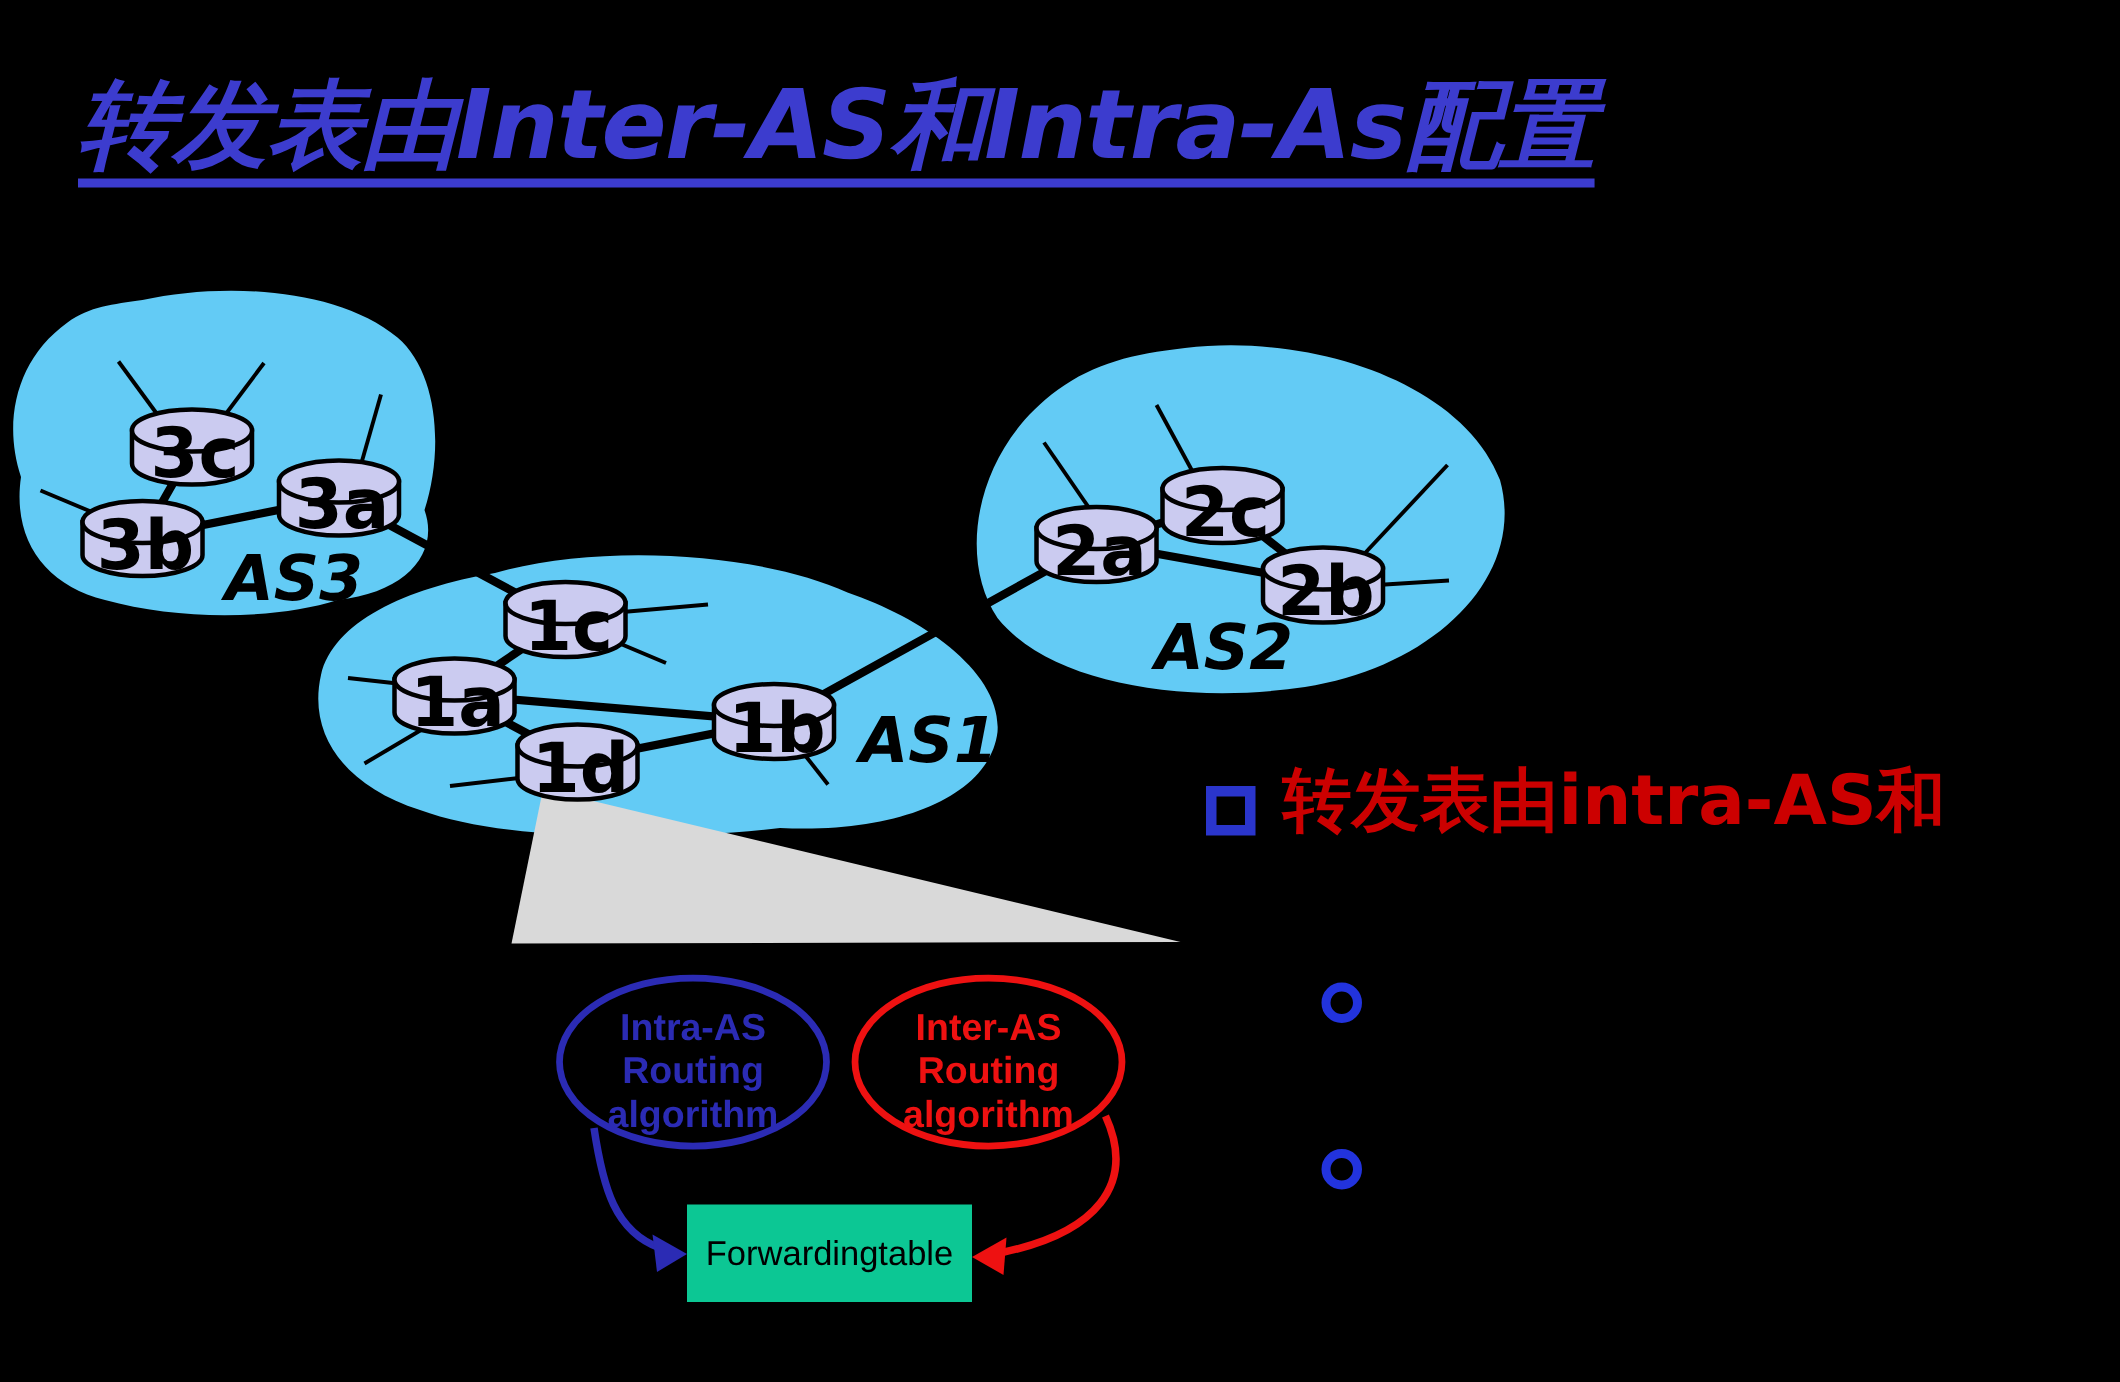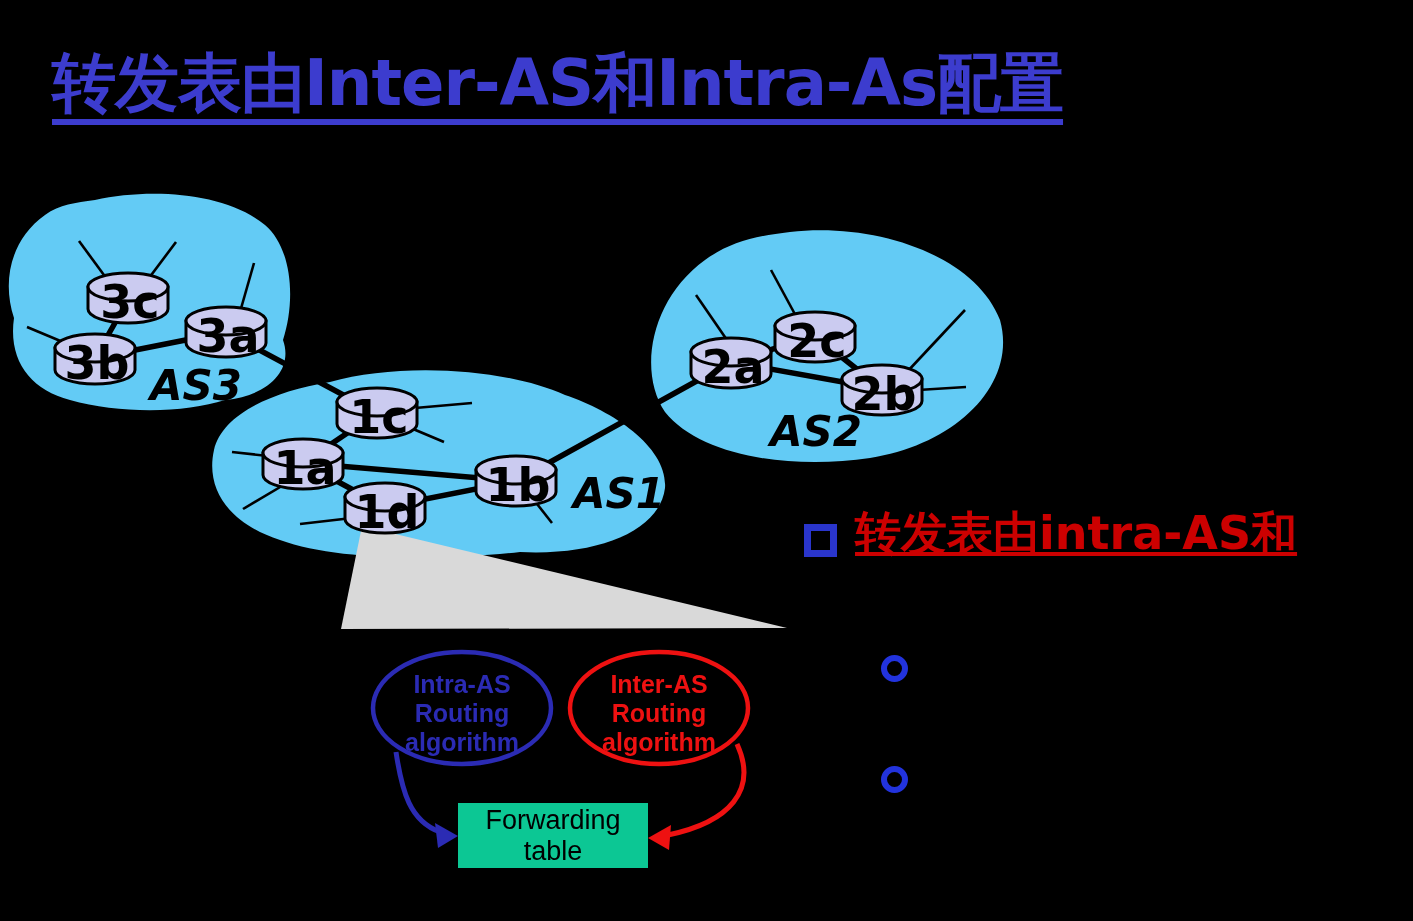--- a/index.html
+++ b/index.html
@@ -16,20 +16,21 @@
     left: 52px;
     top: 40px;
     font-size: 64px;
     font-weight: bold;
     color: #3C3CCE;
     white-space: nowrap;
     text-decoration: underline;
     text-decoration-thickness: 6px;
     text-underline-offset: 14px;
     letter-spacing: -1px;
+    font-style: italic;
   }
   svg.diagram { position: absolute; left: 0; top: 0; }
 
   .cloud       { fill: #63CBF5; stroke: none; }
   .wedge       { fill: #D9D9D9; stroke: none; }
   .stubs line  { stroke: #000; stroke-width: 2.6px; }
   .links line  { stroke: #000; stroke-width: 5.5px; stroke-linecap: round; }
   .cyl-body, .cyl-top { fill: #CBCBF0; stroke: #000; stroke-width: 3px; }
   .router-label { font-family: "DejaVu Sans", sans-serif; font-weight: bold; font-size: 46px; fill: #000; text-anchor: middle; }
   .as-label     { font-family: "DejaVu Sans", sans-serif; font-style: italic; font-weight: 600; font-size: 42px; fill: #000; text-anchor: middle; }
@@ -42,40 +43,39 @@
   .arrow-red    { fill: none; stroke: #EE1111; stroke-width: 5px; }
   .ah-blue      { fill: #2B2BB4; }
   .ah-red       { fill: #EE1111; }
 
   .fwd-box {
     position: absolute;
     left: 458px; top: 803px;
     width: 190px; height: 65px;
     background: #0CC794;
     color: #000;
-    display: flex; flex-direction: column;
+    display: flex; 
     align-items: center; justify-content: center;
     font-family: "Liberation Sans", sans-serif;
-    font-size: 27px; line-height: 31px;
+    font-size: 23px; line-height: 31px;
   }
   .bullet-square {
     position: absolute;
     left: 804px; top: 524px;
     width: 19px; height: 19px;
     border: 7px solid #2A35CC;
   }
   .main-bullet-text {
     position: absolute;
     left: 855px; top: 497px;
     color: #CC0000;
     font-weight: bold;
     font-size: 46px;
     line-height: 73px;
     white-space: nowrap;
-    text-decoration: underline;
   }
   .ring-bullet {
     position: absolute;
     width: 15px; height: 15px;
     border: 6px solid #2233DD;
     border-radius: 50%;
   }
   .ring-1 { left: 881px; top: 655px; }
   .ring-2 { left: 881px; top: 766px; }
 </style>

